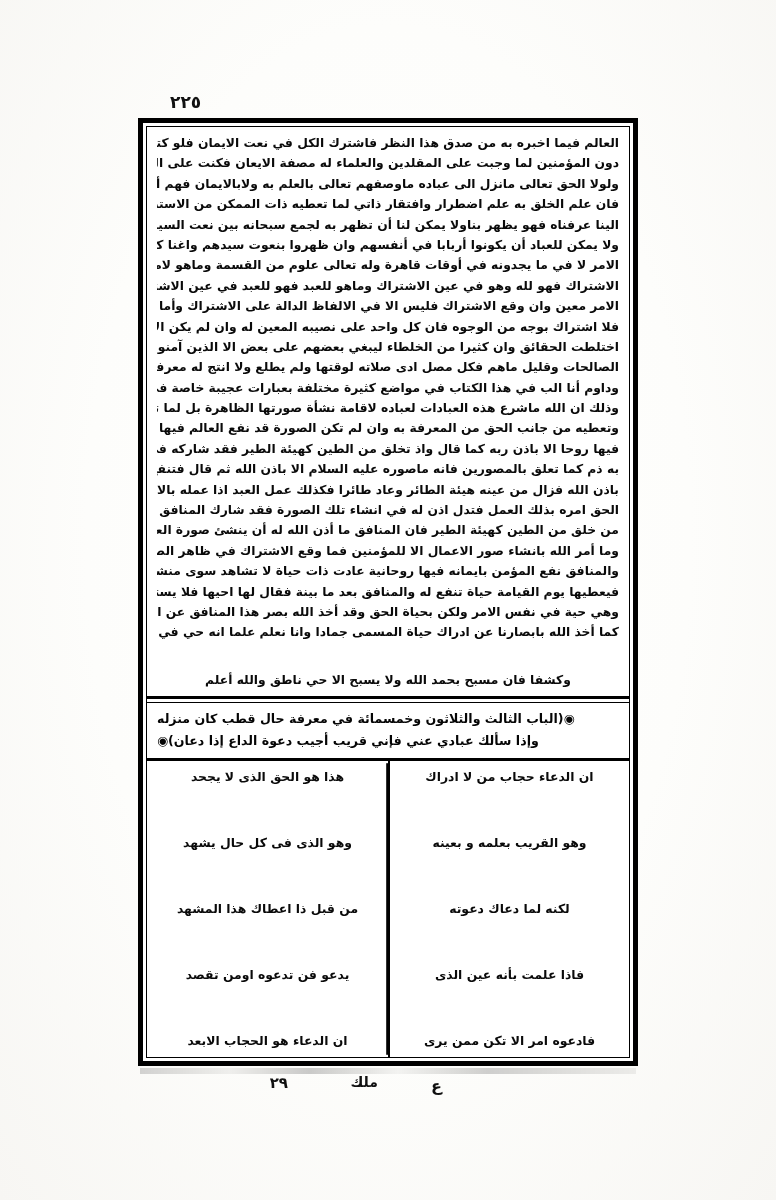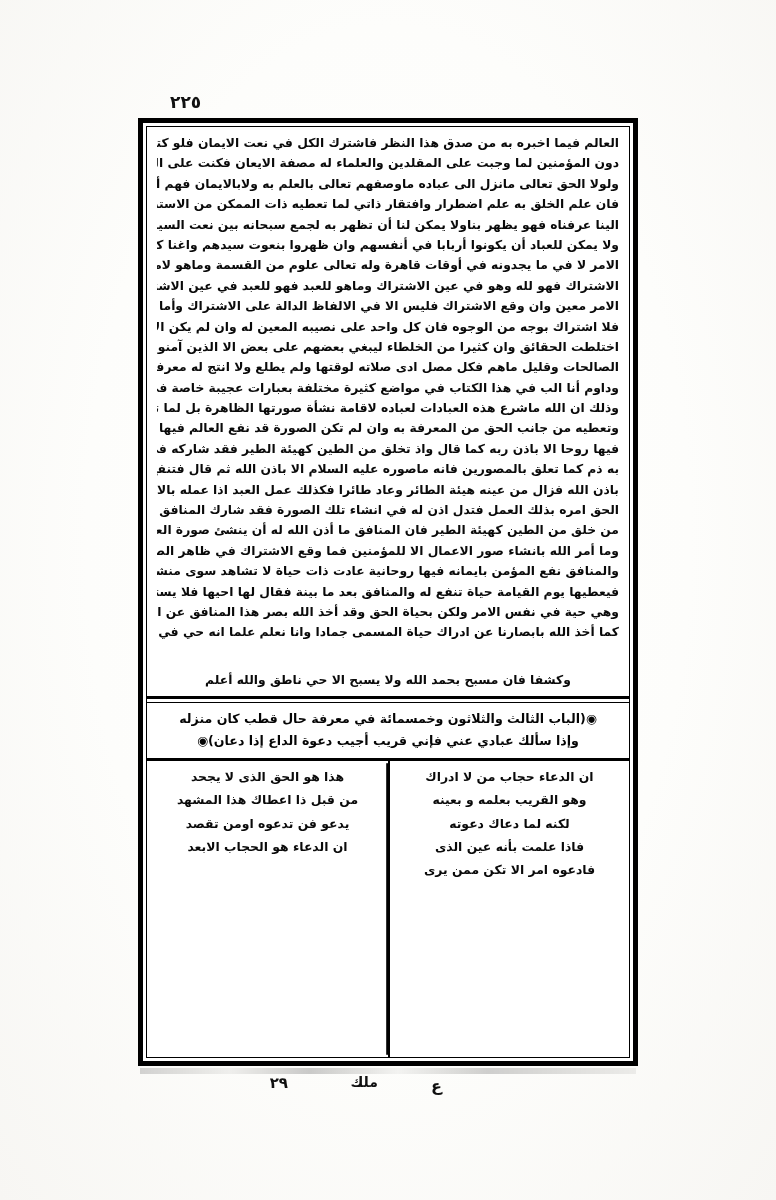--- a/index.html
+++ b/index.html
@@ -92,21 +92,21 @@
     border-top: 3px solid #000;
     border-bottom: 1.3px solid #000;
     height: 3px;
     box-sizing: content-box;
     margin: 2px 0 0 0;
   }
 
   
   #chapter-heading {
     padding: 5px 10px 6px 10px;
-    text-align: center;
+    text-align: left;
     direction: rtl;
   }
   .heading-line {
     display: block;
     font-family: "DejaVu Sans", sans-serif;
     font-size: 12.6px;
     font-weight: bold;
     line-height: 22px;
     color: #050505;
     white-space: nowrap;
@@ -120,21 +120,21 @@
     direction: rtl;
     border-top: 3.5px solid #000;
     min-height: 0;
   }
   .verse-col {
     flex: 1 1 50%;
     box-sizing: border-box;
     padding: 4px 8px 5px 8px;
     display: flex;
     flex-direction: column;
-    justify-content: flex-start;
+    justify-content: space-between;
     min-width: 0;
   }
   .verse-col.col-right {
     border-left: 2.5px solid #000;
     box-shadow: -4px 0 0 -2.2px #000;
   }
   .verse-line {
     display: block;
     direction: rtl;
     text-align: center;
@@ -238,20 +238,21 @@
         <div class="verse-col col-right">
           <span class="verse-line">ان الدعاء حجاب من لا ادراك</span>
           <span class="verse-line">وهو القريب بعلمه و بعينه</span>
           <span class="verse-line">لكنه لما دعاك دعوته</span>
           <span class="verse-line">فاذا علمت بأنه عين الذى</span>
           <span class="verse-line">فادعوه امر الا تكن ممن يرى</span>
         </div>
 
         <div class="verse-col col-left">
           <span class="verse-line">هذا هو الحق الذى لا يجحد</span>
+          <span class="verse-line">وهو الذى فى كل حال يشهد</span>
           <span class="verse-line">من قبل ذا اعطاك هذا المشهد</span>
           <span class="verse-line">يدعو فن تدعوه اومن تقصد</span>
           <span class="verse-line">ان الدعاء هو الحجاب الابعد</span>
         </div>
 
       </div>
 
     </div>
   </div>
 

